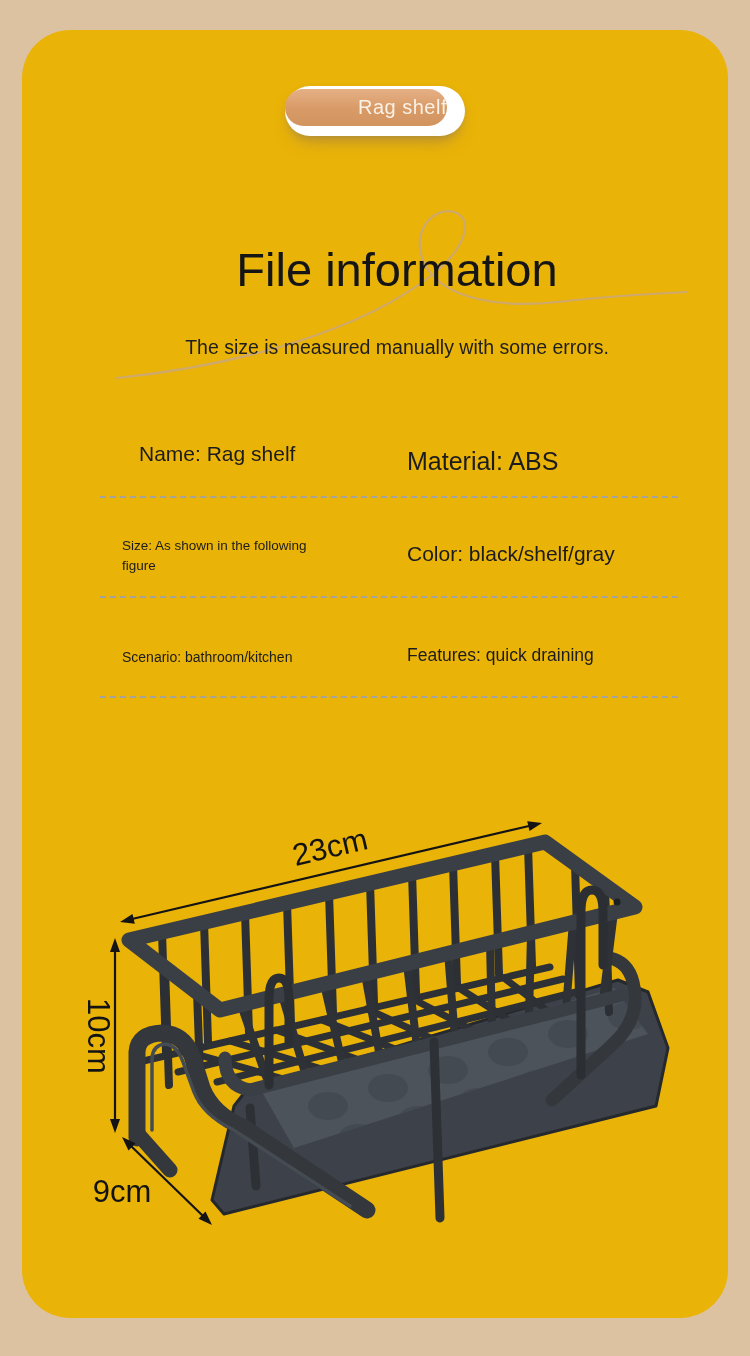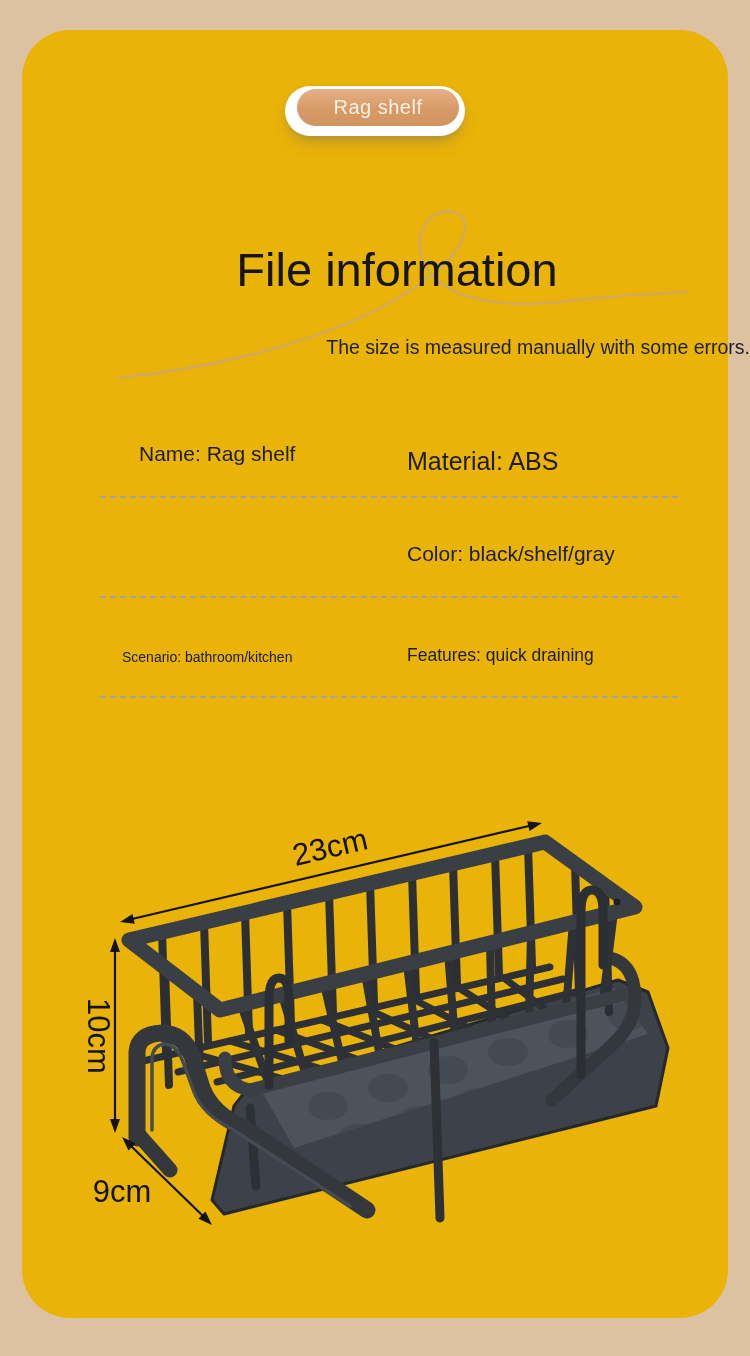--- a/index.html
+++ b/index.html
@@ -13,37 +13,37 @@
     position:absolute; left:22px; top:30px; width:706px; height:1288px;
     background:#eab308; border-radius:48px;
   }
   
   .badge-outer {
     position:absolute; left:285px; top:86px; width:180px; height:50px;
     background:#ffffff; border-radius:25px;
     box-shadow:0 10px 16px -6px rgba(130,110,90,.55), 0 2px 4px rgba(160,140,120,.25);
   }
   .badge-inner {
-    position:absolute; left:12px; top:3px; width:162px; height:37px;
+    position:absolute; left:0; top:3px; width:162px; height:37px;
     border-radius:19px;
     background:linear-gradient(180deg,#e5b086 0%,#d89a66 55%,#d2945f 100%);
-    display:flex; align-items:center; justify-content:center;
+    display:flex; align-items:center; justify-content:flex-end;
   }
   .badge-inner span {
     color:#f9f1e6; font-size:20px; letter-spacing:.5px;
   }
   
   .swirl { position:absolute; left:80px; top:150px; width:600px; height:220px; }
   .title {
     position:absolute; left:22px; top:212px; width:706px;
     text-align:center; font-size:47px; color:#151515; font-weight:400;
   }
   .subtitle {
     position:absolute; left:22px; top:306px; width:706px;
-    text-align:right; font-size:19.5px; color:#1e1e1e;
+    text-align:center; font-size:19.5px; color:#1e1e1e;
   }
   
   .cell { position:absolute; color:#1c1c1e; white-space:nowrap; }
   .c-r1l { left:100px; top:412px; font-size:21px;margin-left:17px; }
   .c-r1r { left:385px; top:417px; font-size:25px; }
   .c-r2l { left:100px; top:506px; font-size:13.5px; line-height:1.45; width:212px; white-space:normal; }
   .c-r2r { left:385px; top:512px; font-size:21px; }
   .c-r3l { left:100px; top:619px; font-size:14px; }
   .c-r3r { left:385px; top:615px; font-size:17.5px; }
   .dash {
@@ -66,20 +66,21 @@
                C 330,26 305,55 325,88 C 345,120 400,128 455,122
                C 500,117 540,114 585,112" fill="none" stroke="#c9a77f" stroke-width="2.2" stroke-linecap="round" opacity="0.85"></path>
     </svg>
 
     <div class="title">File information</div>
     <div class="subtitle">The size is measured manually with some errors.</div>
 
     <div class="cell c-r1l">Name: Rag shelf</div>
     <div class="cell c-r1r">Material: ABS</div>
     <div class="dash d1"></div>
+    <div class="cell c-r2l">Size: As shown in the following figure</div>
     <div class="cell c-r2r">Color: black/shelf/gray</div>
     <div class="dash d2"></div>
     <div class="cell c-r3l">Scenario: bathroom/kitchen</div>
     <div class="cell c-r3r">Features: quick draining</div>
     <div class="dash d3"></div>
 
     <svg class="figure" viewBox="0 0 640 500">
 
       <g>
         <polygon points="163,302 536,190 566,202 586,258 574,316 142,424 130,410 152,316" fill="#3d424a" stroke="#25282c" stroke-width="3" stroke-linejoin="round"></polygon>

